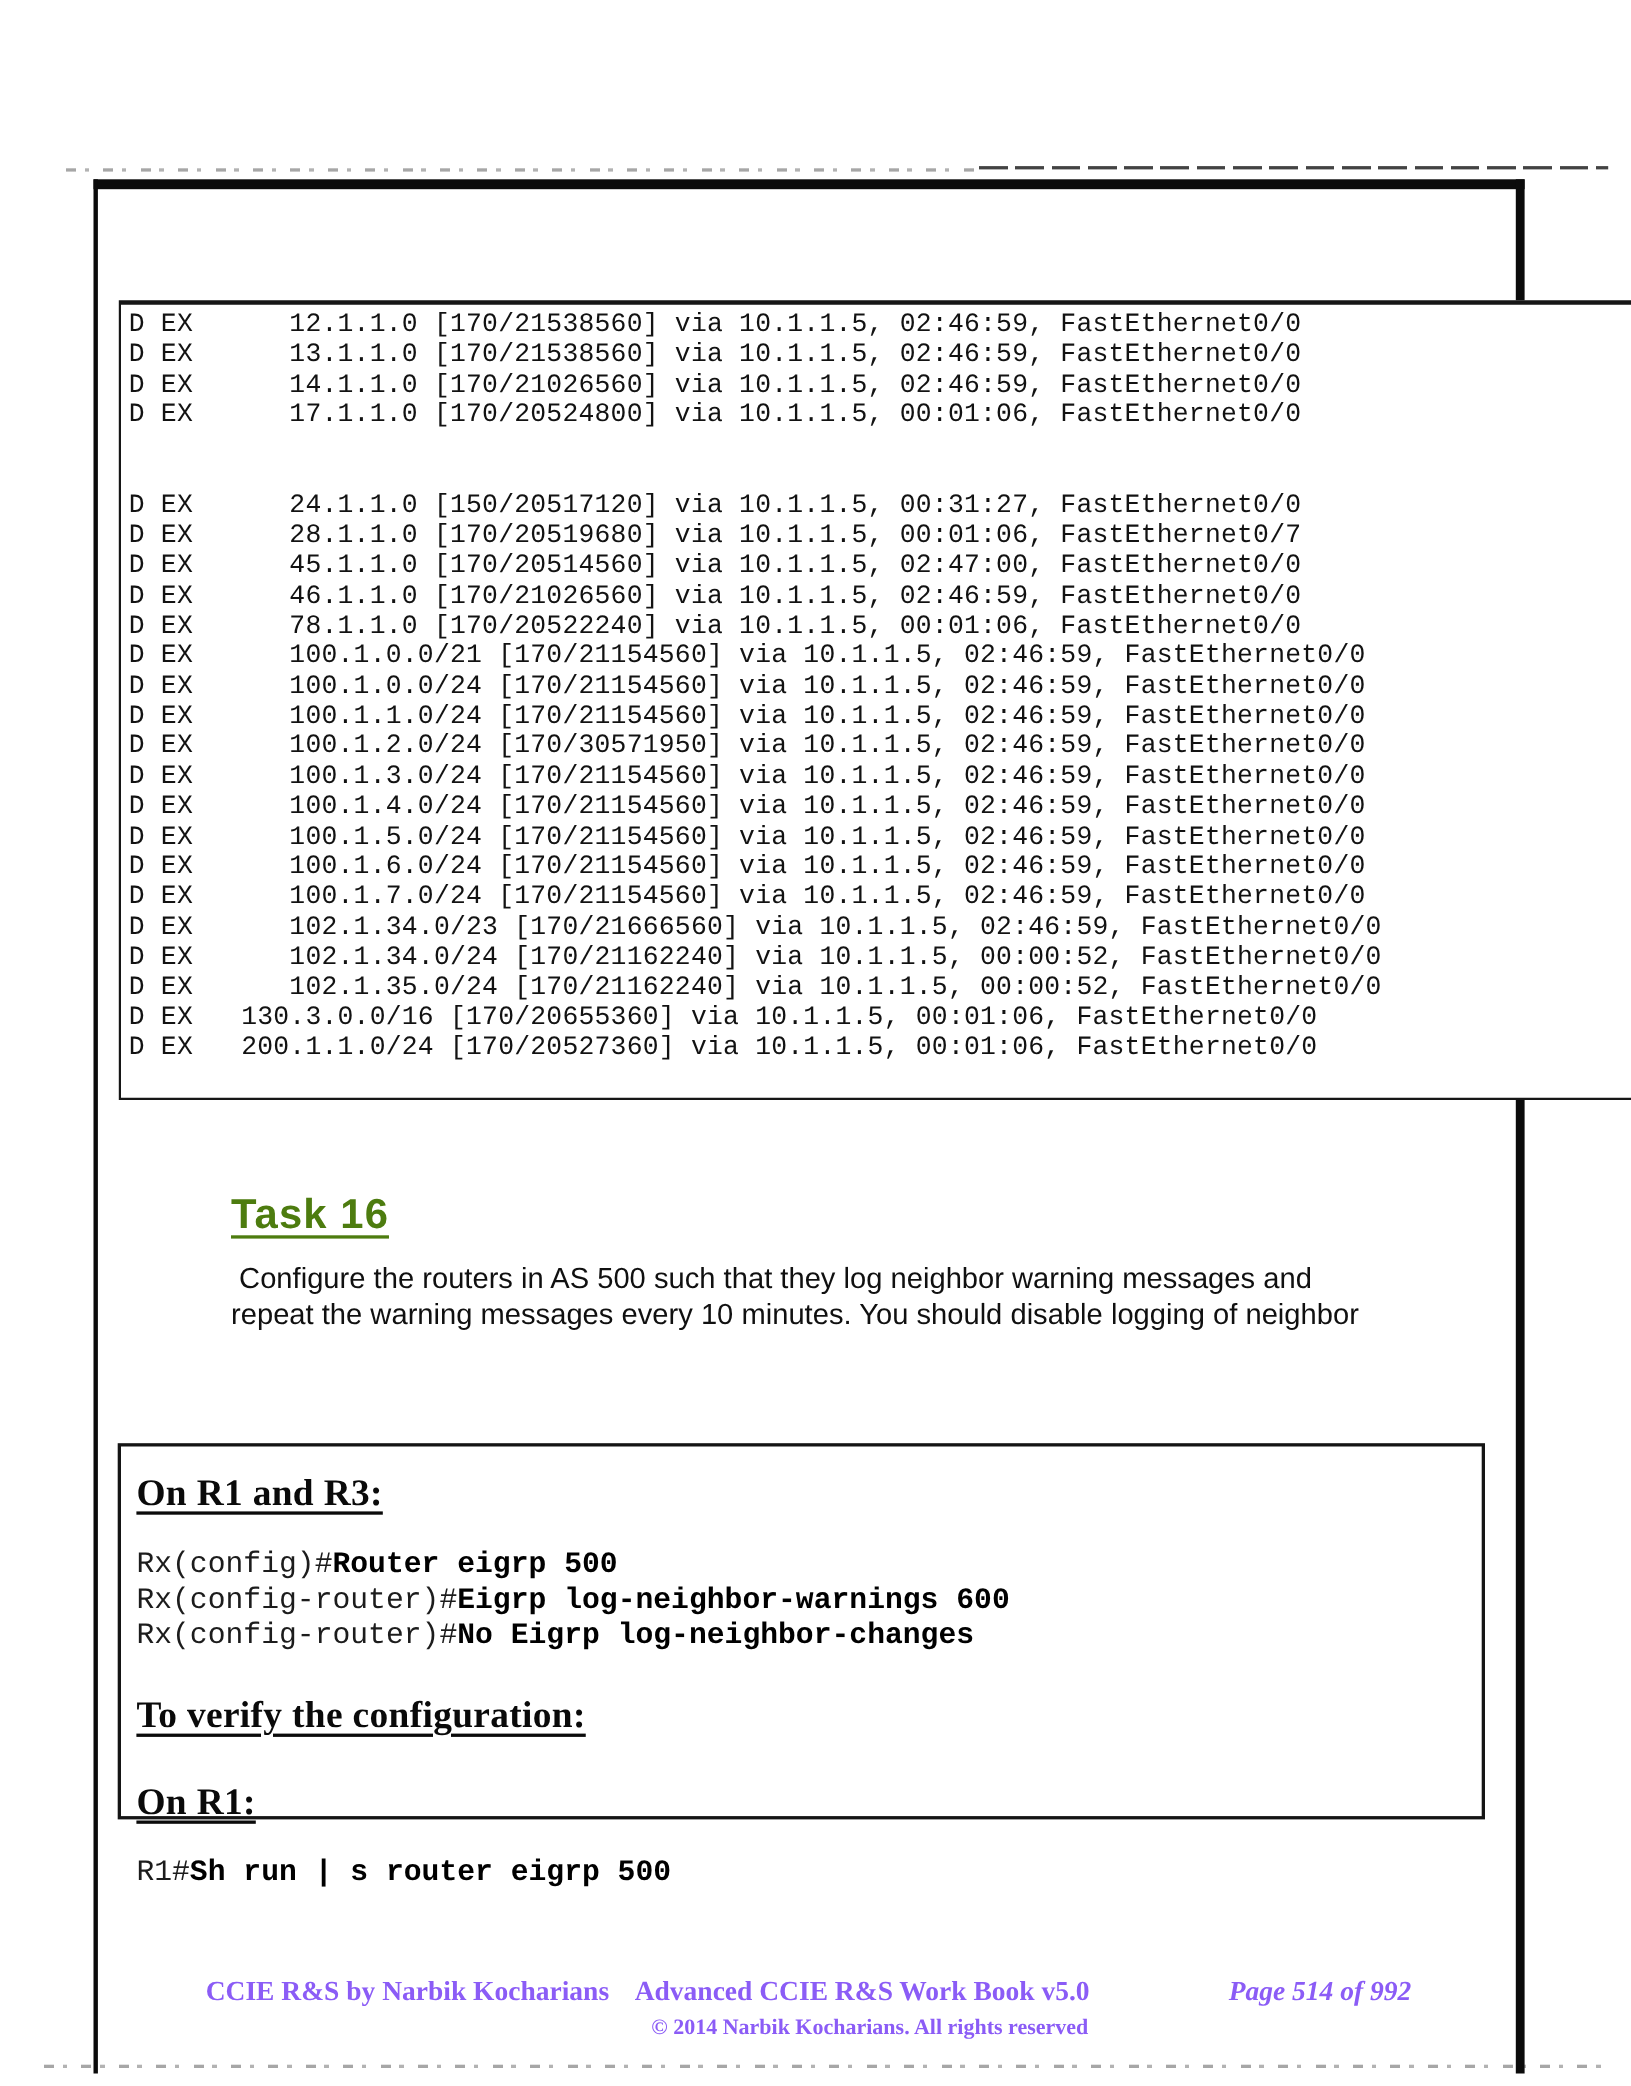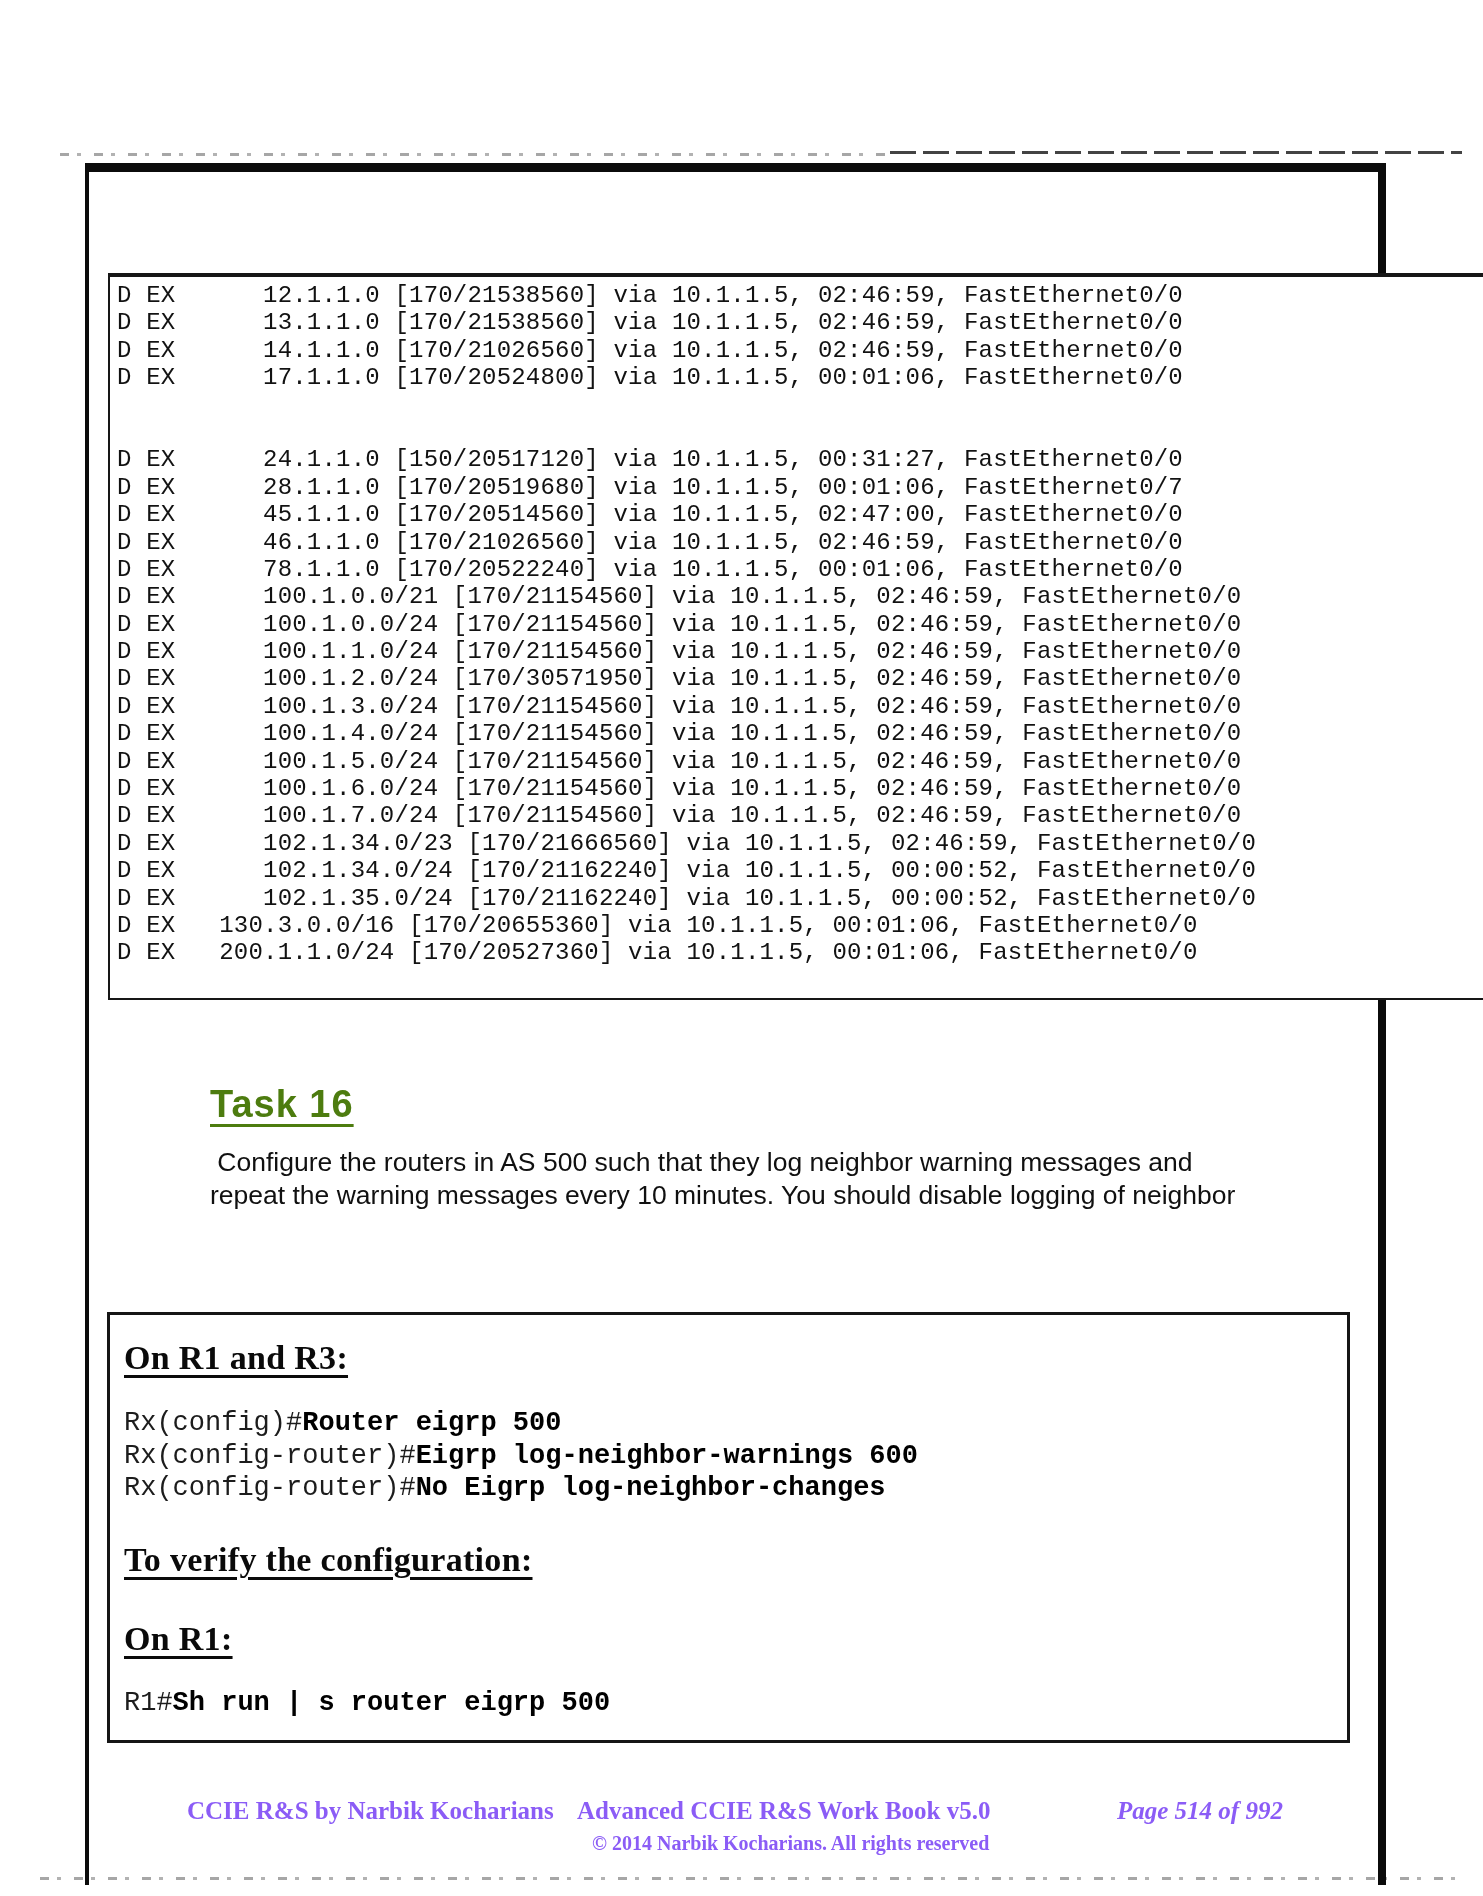--- a/index.html
+++ b/index.html
@@ -24,21 +24,21 @@
 
   
   .task-title { position: absolute; left: 210px; top: 1068px; font-size: 38px; font-weight: bold;
     letter-spacing: 1px; color: #4d7c0f; text-decoration: underline; text-decoration-thickness: 3px;
     text-underline-offset: 7px; margin-top: 15px; }
   .task-desc { position: absolute; left: 210px; top: 1146px; width: 940px; font-size: 26.5px;
     line-height: 32.5px; color: #101010; }
   .task-desc div { white-space: pre; }
 
   
-  .config-box { position: absolute; left: 107px; top: 1312px; width: 1243px; height: 431px;
+  .config-box { position: absolute; left: 107px; top: 1312px; width: 1243px; height: 342px;
     border: 3px solid #151515; background: #fff; }
   .serif-head { position: absolute; left: 14px; font-family: "Liberation Serif", serif; font-weight: bold;
     font-size: 34px; color: #0a0a0a; text-decoration: underline; text-decoration-thickness: 2.5px;
     text-underline-offset: 6px; letter-spacing: .3px; }
   .cli-block { position: absolute; left: 14px; }
   .cli-line { font-family: "Liberation Mono", monospace; font-size: 27px; line-height: 32.5px;
     white-space: pre; color: #1c1c1c; }
   .cli-line .cmd { font-weight: bold; color: #000; }
 
   

